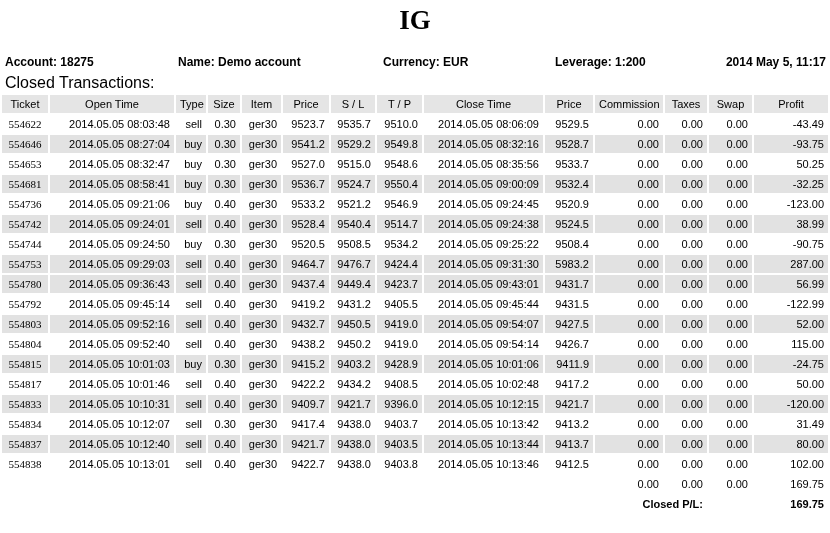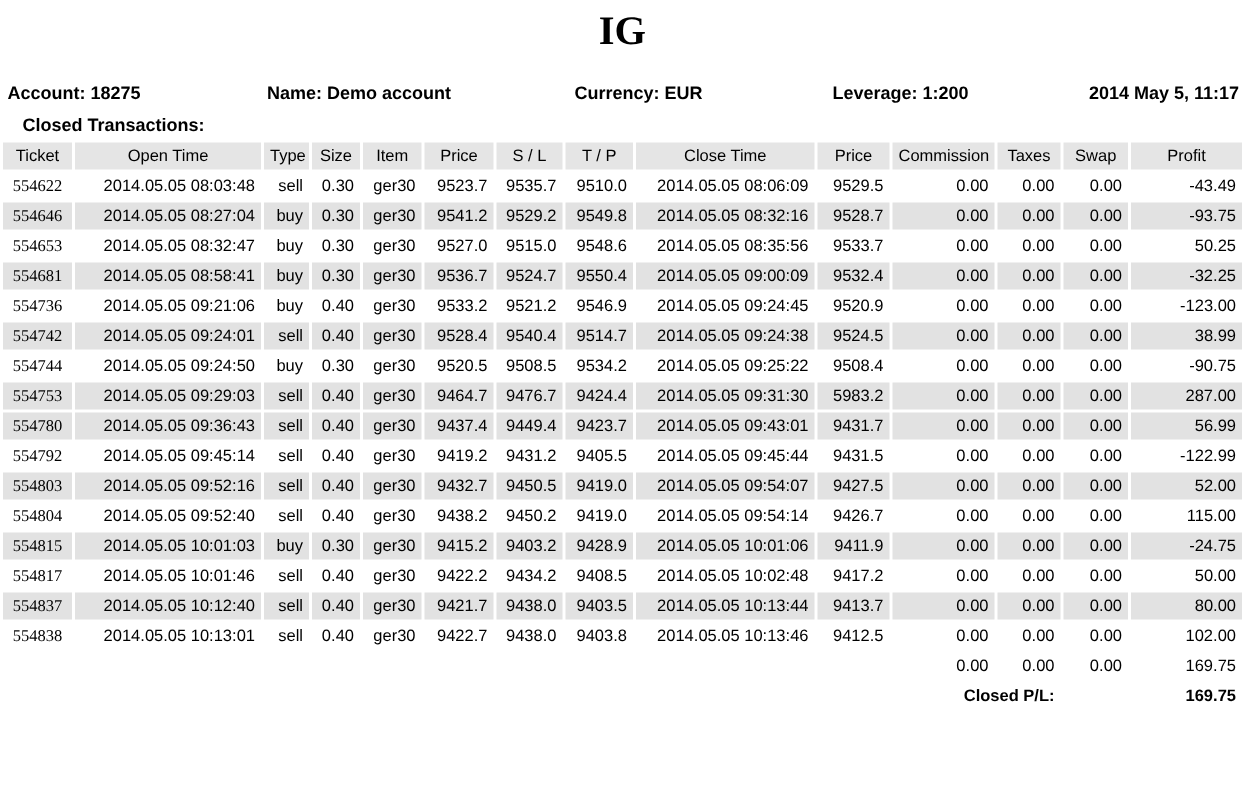--- a/index.html
+++ b/index.html
@@ -17,22 +17,22 @@
     position:relative;height:15px;margin-top:19px;
     font-weight:bold;font-size:12px;line-height:15px;white-space:nowrap;
   }
   .info-row span{position:absolute;top:0;}
   .pos-account{left:5px;}
   .pos-name{left:178px;}
   .pos-currency{left:383px;}
   .pos-leverage{left:555px;}
   .pos-datetime{right:4px;}
   .section-title{
-    font-weight:bold;font-size:12px;line-height:14px;
-    margin:6px 0 3px 15px;
+    font-weight:normal;font-size:16px;line-height:14px;
+    margin:6px 0 3px 5px;
   }
   table.stmt{
     width:830px;table-layout:fixed;
     border-collapse:separate;border-spacing:2px;
     font-size:11px;
   }
   table.stmt th{
     background:#e5e5e5;font-weight:normal;text-align:center;
     padding:2px 4px;line-height:14px;height:14px;
     overflow:hidden;white-space:nowrap;
@@ -319,20 +319,52 @@
           <td class="col6">9434.2</td>
           <td class="col7">9408.5</td>
           <td class="col8">2014.05.05 10:02:48</td>
           <td class="col9">9417.2</td>
           <td class="col10">0.00</td>
           <td class="col11">0.00</td>
           <td class="col12">0.00</td>
           <td class="col13">50.00</td>
         </tr>
         <tr class="alt">
+          <td class="col0">554833</td>
+          <td class="col1">2014.05.05 10:10:31</td>
+          <td class="col2">sell</td>
+          <td class="col3">0.40</td>
+          <td class="col4">ger30</td>
+          <td class="col5">9409.7</td>
+          <td class="col6">9421.7</td>
+          <td class="col7">9396.0</td>
+          <td class="col8">2014.05.05 10:12:15</td>
+          <td class="col9">9421.7</td>
+          <td class="col10">0.00</td>
+          <td class="col11">0.00</td>
+          <td class="col12">0.00</td>
+          <td class="col13">-120.00</td>
+        </tr>
+        <tr>
+          <td class="col0">554834</td>
+          <td class="col1">2014.05.05 10:12:07</td>
+          <td class="col2">sell</td>
+          <td class="col3">0.30</td>
+          <td class="col4">ger30</td>
+          <td class="col5">9417.4</td>
+          <td class="col6">9438.0</td>
+          <td class="col7">9403.7</td>
+          <td class="col8">2014.05.05 10:13:42</td>
+          <td class="col9">9413.2</td>
+          <td class="col10">0.00</td>
+          <td class="col11">0.00</td>
+          <td class="col12">0.00</td>
+          <td class="col13">31.49</td>
+        </tr>
+        <tr class="alt">
           <td class="col0">554837</td>
           <td class="col1">2014.05.05 10:12:40</td>
           <td class="col2">sell</td>
           <td class="col3">0.40</td>
           <td class="col4">ger30</td>
           <td class="col5">9421.7</td>
           <td class="col6">9438.0</td>
           <td class="col7">9403.5</td>
           <td class="col8">2014.05.05 10:13:44</td>
           <td class="col9">9413.7</td>

